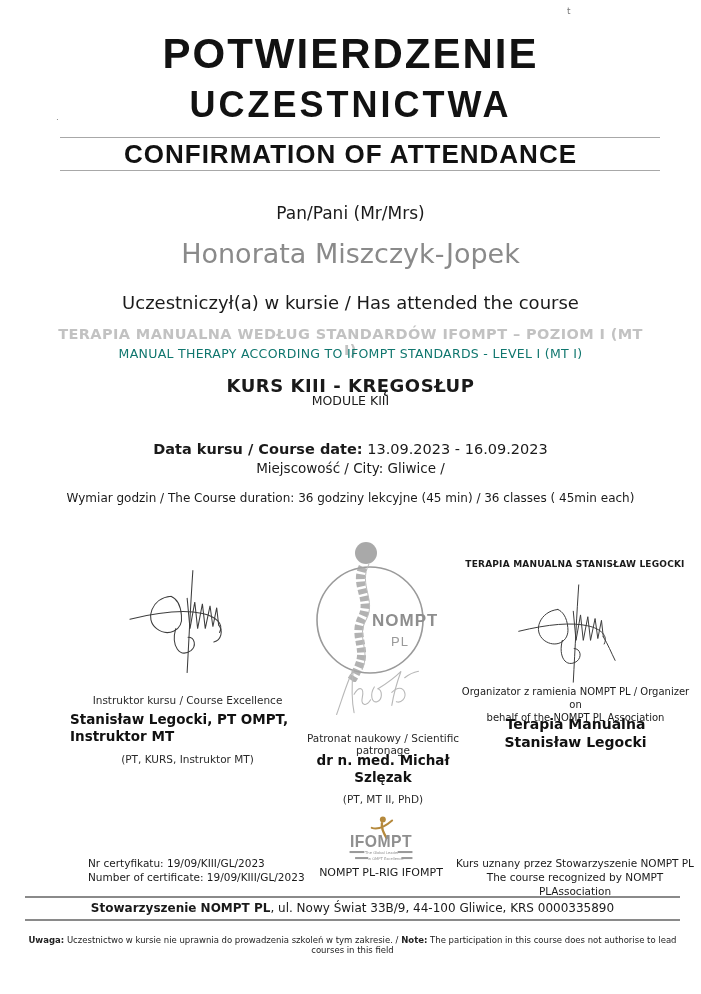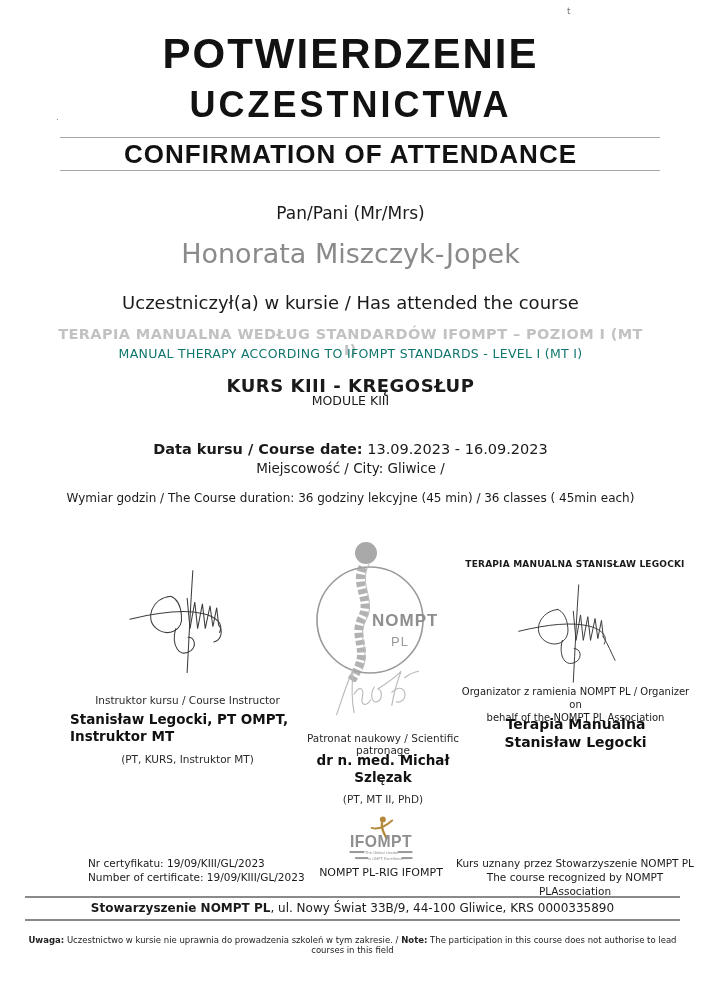--- a/index.html
+++ b/index.html
@@ -99,21 +99,21 @@
         <path d="M5,52 C12,32 18,12 23,4 C21,24 22,40 24,50"></path>
         <path d="M24,30 C30,20 35,23 33,33 C31,42 37,44 42,36"></path>
         <path d="M46,22 C41,30 43,40 49,38 C55,36 55,26 50,24"></path>
         <path d="M50,24 C58,19 67,13 75,5 C71,16 67,30 65,42"></path>
         <path d="M65,28 C71,22 77,22 79,28 C81,34 75,40 70,38"></path>
         <path d="M79,12 C84,8 89,6 94,5"></path>
       </g>
     </svg>
   </div>
 
-  <div class="abs small-cap" style="top:694px;left:80px;width:215px;text-align:center;">Instruktor kursu / Course Instructor</div>
+  <div class="abs small-cap" style="top:694px;left:80px;width:215px;text-align:center;">Instruktor kursu / Course Excellence</div>
   <div class="abs sig-name" style="top:711px;left:70px;width:235px;text-align:left;">
     <div>Stanisław Legocki, PT OMPT,</div>
     <div>Instruktor MT</div>
   </div>
   <div class="abs cred" style="top:753px;left:80px;width:215px;text-align:center;">(PT, KURS, Instruktor MT)</div>
 
   <div class="abs small-cap" style="top:732px;left:283px;width:200px;text-align:center;">Patronat naukowy / Scientific patronage</div>
   <div class="abs sig-name" style="top:752px;left:283px;width:200px;text-align:center;">
     <div>dr n. med. Michał</div>
     <div>Szlęzak</div>

